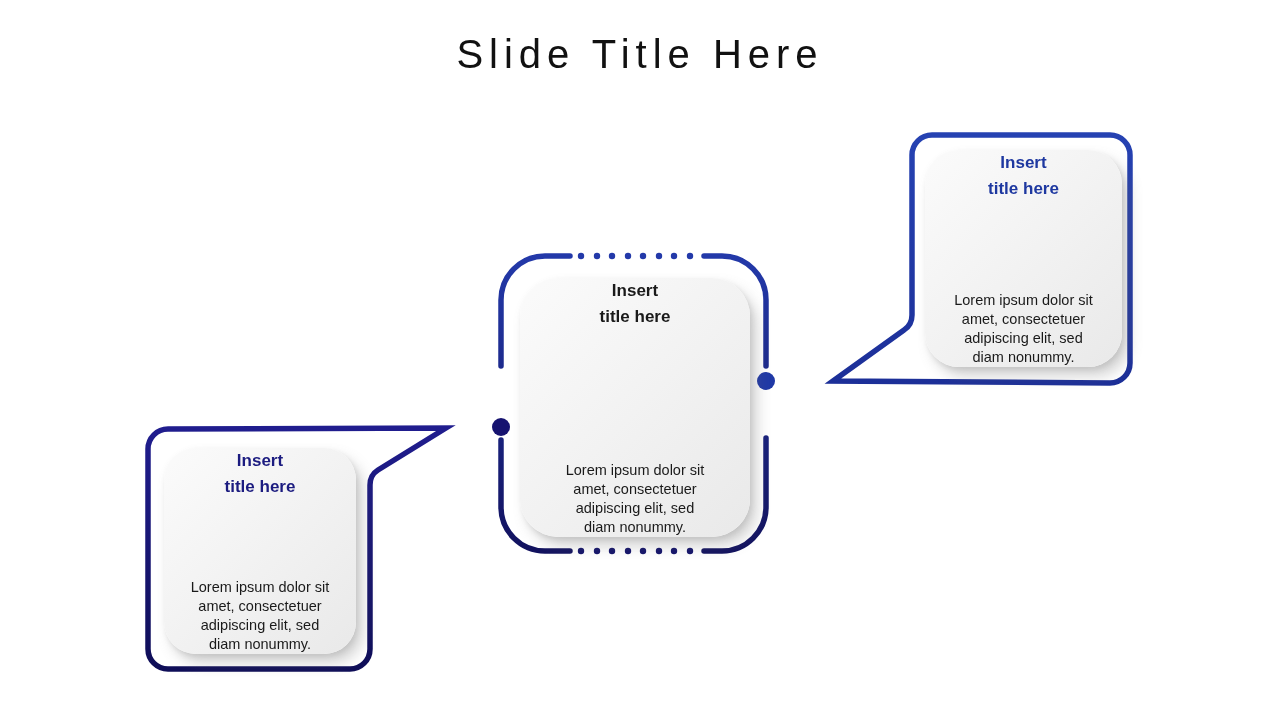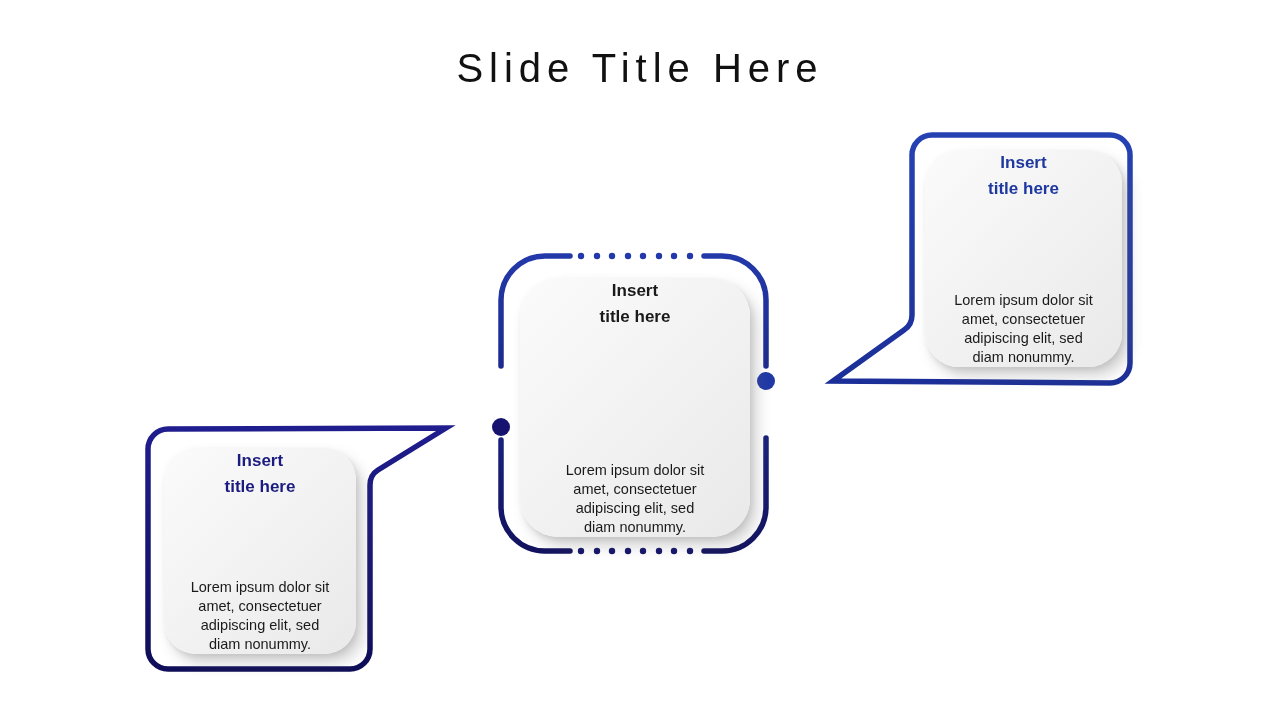--- a/index.html
+++ b/index.html
@@ -7,21 +7,21 @@
   .slide {
     position: relative;
     width: 1280px;
     height: 720px;
     background: #ffffff;
     overflow: hidden;
     font-family: "Liberation Sans", "DejaVu Sans", sans-serif;
   }
   .slide-title {
     position: absolute;
-    top: 46px;
+    top: 32px;
     left: 0;
     width: 100%;
     text-align: center;
     font-size: 40px;
     font-weight: 400;
     letter-spacing: 6px;
     color: #111111;
     white-space: nowrap;
   }
   .diagram-svg {

